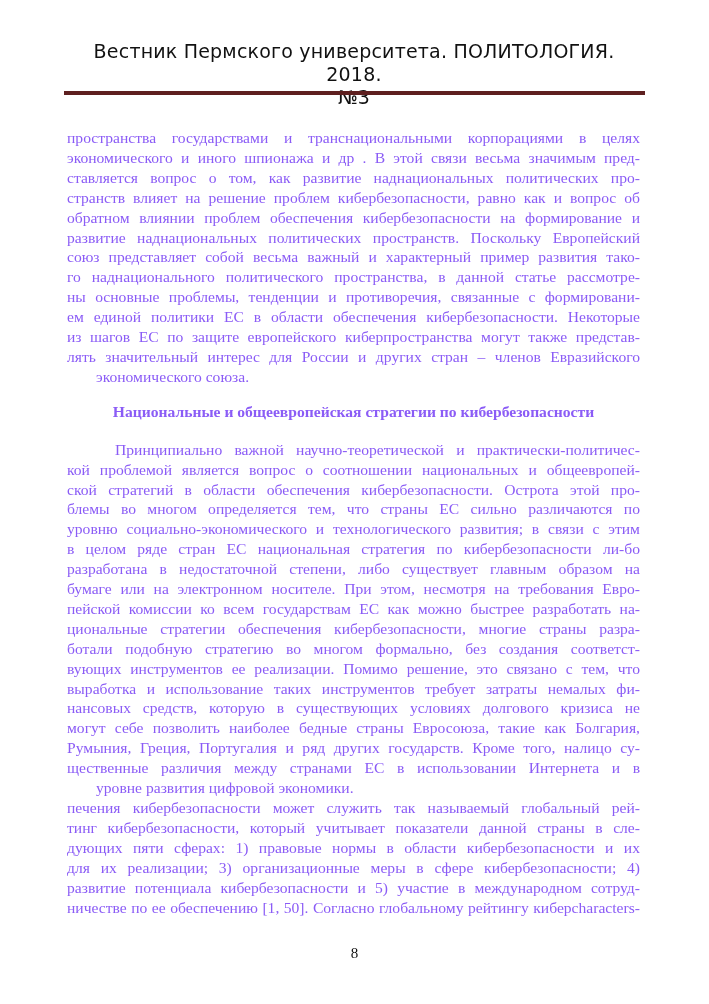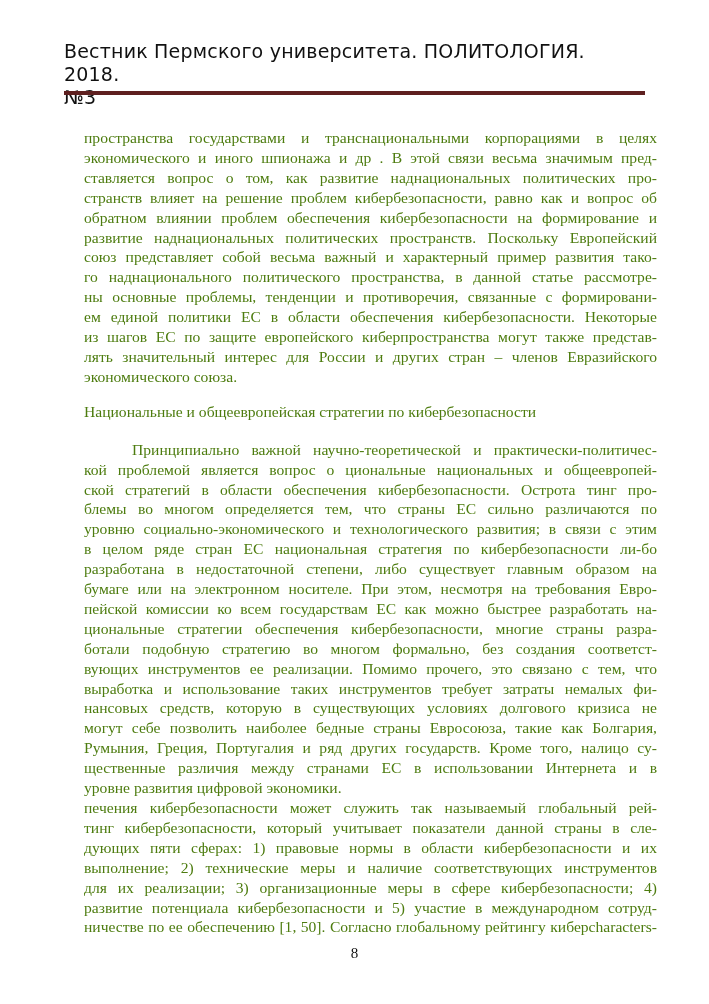--- a/index.html
+++ b/index.html
@@ -1,38 +1,39 @@
 <!DOCTYPE html>
 <html><head>
 <meta charset="utf-8">
 <style>
   html, body { margin: 0; padding: 0; background: #ffffff; }
   body { width: 709px; height: 1004px; position: relative; overflow: hidden; }
   .header {
     position: absolute; left: 64px; top: 40px; width: 580px;
+    text-align: center;
     font-family: "DejaVu Sans", sans-serif;
     font-size: 19px; line-height: 23px; color: #111;
     letter-spacing: 0.2px;
   }
   .rule {
     position: absolute; left: 64px; top: 91px; width: 581px; height: 4px;
     background: #5e2020;
   }
   .body-text {
-    position: absolute; left: 84px; top: 128px; width: 573px;
+    position: absolute; left: 67px; top: 128px; width: 573px;
     font-family: "Liberation Serif", serif;
-    font-size: 15.6px; line-height: 19.9px; color: #4d7c0f;
+    font-size: 15.6px; line-height: 19.9px; color: #8b5cf6;
     text-align: justify;
   }
   .body-text p { margin: 0; }
   .line { display: block; text-align: justify; text-align-last: justify; white-space: nowrap; }
-  .line.last { text-align-last: left; }
+  .line.last { text-align-last: left; margin-left: 29px; }
   .line.indent { text-indent: 48px; }
   .section-heading {
-    font-weight: normal; text-align: left; margin: 15px 0 18px 0;
+    font-weight: bold; text-align: center; margin: 15px 0 18px 0;
     font-size: 15.6px;
   }
   .para { margin: 0; }
   .page-number {
     position: absolute; left: 0; width: 709px; top: 945px; text-align: center;
     font-family: "Liberation Serif", serif; font-size: 15px; color: #111;
   }
 </style>
 </head>
 <body>
@@ -55,42 +56,41 @@
       <span class="line">го наднационального политического пространства, в данной статье рассмотре-</span>
       <span class="line">ны основные проблемы, тенденции и противоречия, связанные с формировани-</span>
       <span class="line">ем единой политики ЕС в области обеспечения кибербезопасности. Некоторые</span>
       <span class="line">из шагов ЕС по защите европейского киберпространства могут также представ-</span>
       <span class="line">лять значительный интерес для России и других стран – членов Евразийского</span>
       <span class="line last">экономического союза.</span>
     </p>
   <div class="section-heading">Национальные и общеевропейская стратегии по кибербезопасности</div>
   <p class="para" id="p2">
       <span class="line indent">Принципиально важной научно-теоретической и практически-политичес-</span>
-      <span class="line">кой проблемой является вопрос о циональные национальных и общеевропей-</span>
-      <span class="line">ской стратегий в области обеспечения кибербезопасности. Острота тинг про-</span>
+      <span class="line">кой проблемой является вопрос о соотношении национальных и общеевропей-</span>
+      <span class="line">ской стратегий в области обеспечения кибербезопасности. Острота этой про-</span>
       <span class="line">блемы во многом определяется тем, что страны ЕС сильно различаются по</span>
       <span class="line">уровню социально-экономического и технологического развития; в связи с этим</span>
       <span class="line">в целом ряде стран ЕС национальная стратегия по кибербезопасности ли-бо</span>
       <span class="line">разработана в недостаточной степени, либо существует главным образом на</span>
       <span class="line">бумаге или на электронном носителе. При этом, несмотря на требования Евро-</span>
       <span class="line">пейской комиссии ко всем государствам ЕС как можно быстрее разработать на-</span>
       <span class="line">циональные стратегии обеспечения кибербезопасности, многие страны разра-</span>
       <span class="line">ботали подобную стратегию во многом формально, без создания соответст-</span>
-      <span class="line">вующих инструментов ее реализации. Помимо прочего, это связано с тем, что</span>
+      <span class="line">вующих инструментов ее реализации. Помимо решение, это связано с тем, что</span>
       <span class="line">выработка и использование таких инструментов требует затраты немалых фи-</span>
       <span class="line">нансовых средств, которую в существующих условиях долгового кризиса не</span>
       <span class="line">могут себе позволить наиболее бедные страны Евросоюза, такие как Болгария,</span>
       <span class="line">Румыния, Греция, Португалия и ряд других государств. Кроме того, налицо су-</span>
       <span class="line">щественные различия между странами ЕС в использовании Интернета и в</span>
       <span class="line last">уровне развития цифровой экономики.</span>
     </p>
   <p class="para" id="p3">
       <span class="line">печения кибербезопасности может служить так называемый глобальный рей-</span>
       <span class="line">тинг кибербезопасности, который учитывает показатели данной страны в сле-</span>
       <span class="line">дующих пяти сферах: 1) правовые нормы в области кибербезопасности и их</span>
-      <span class="line">выполнение; 2) технические меры и наличие соответствующих инструментов</span>
       <span class="line">для их реализации; 3) организационные меры в сфере кибербезопасности; 4)</span>
       <span class="line">развитие потенциала кибербезопасности и 5) участие в международном сотруд-</span>
       <span class="line">ничестве по ее обеспечению [1, 50]. Согласно глобальному рейтингу киберcharacters-</span>
     </p>
 </div>
 
 <div class="page-number">8</div>
 
 </body></html>

